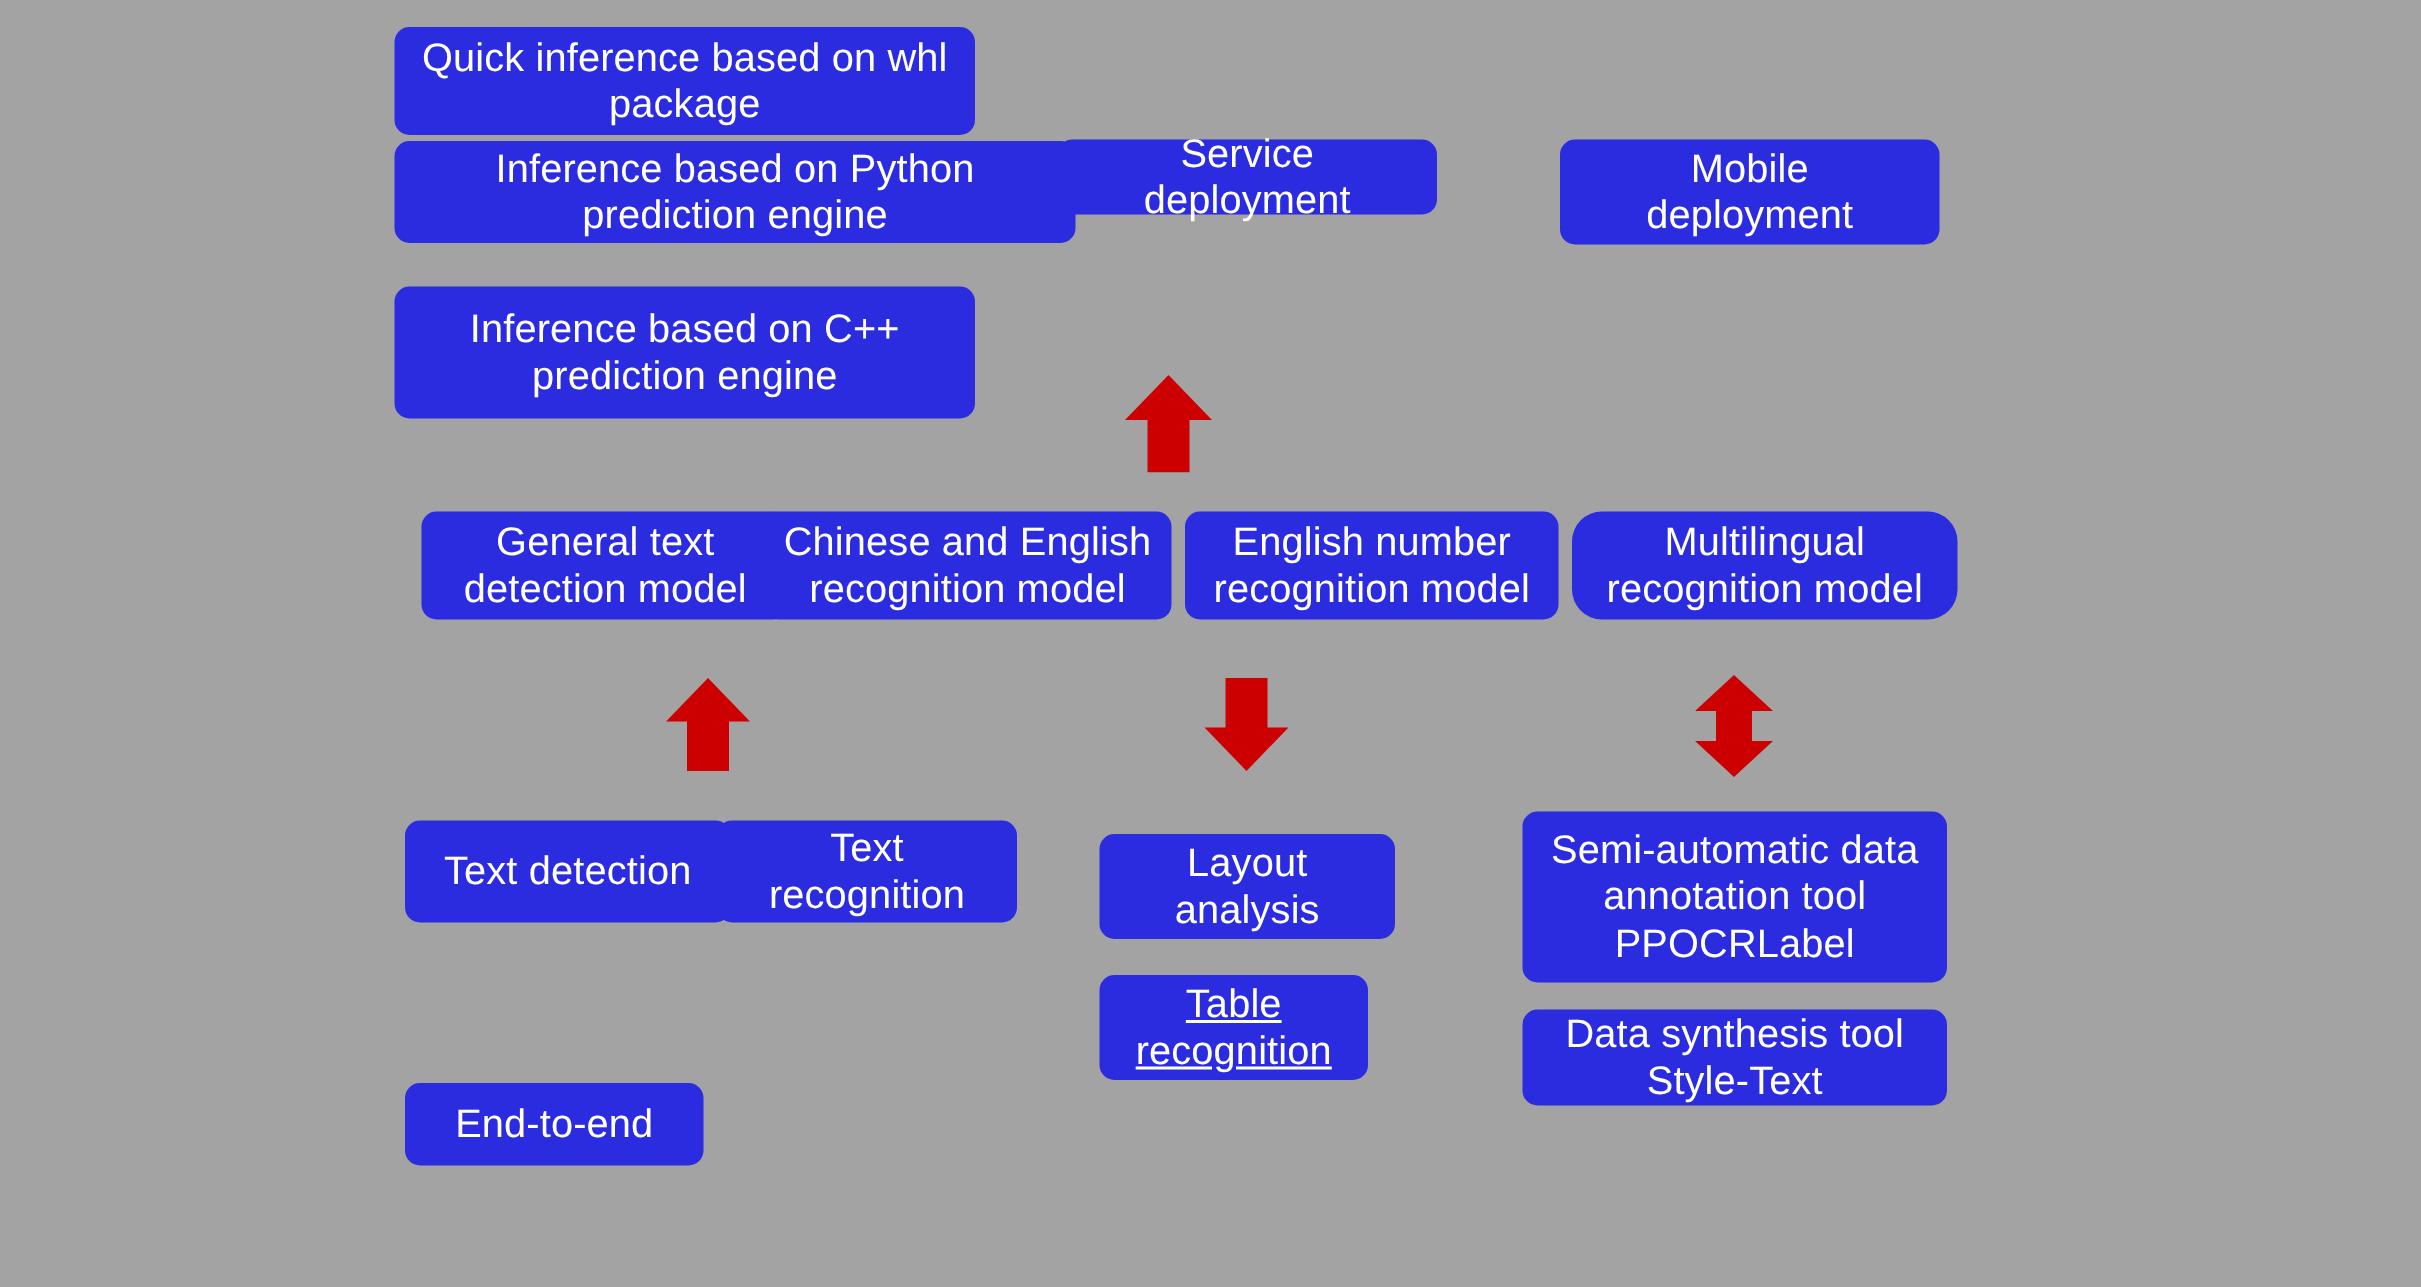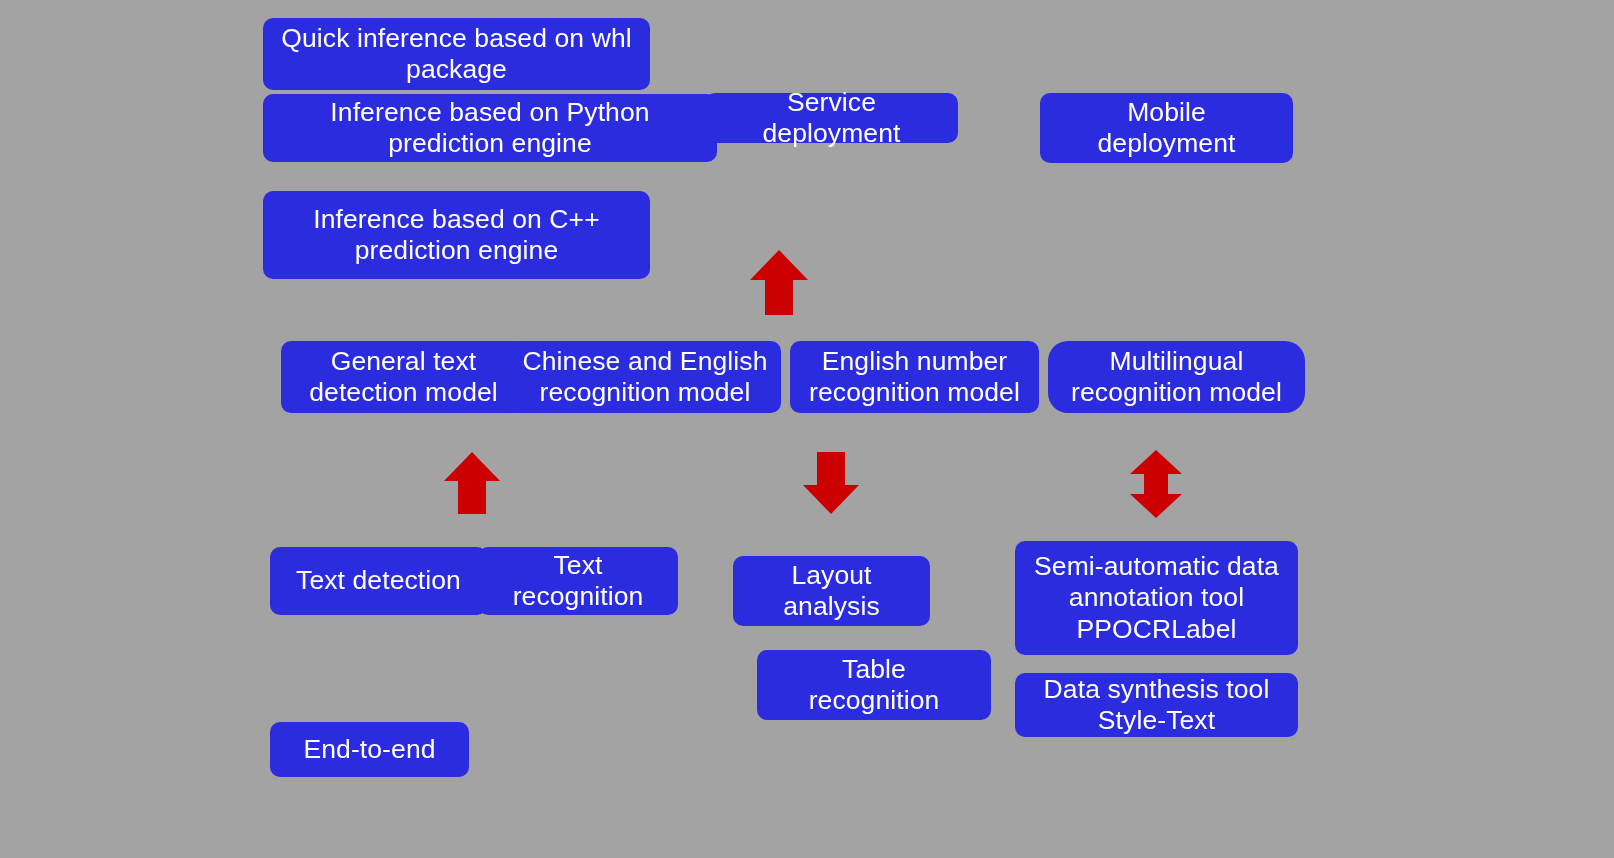--- a/index.html
+++ b/index.html
@@ -91,21 +91,21 @@
     </svg>
   </div>
 
   <div class="box fs-26" style="left:270px; top:547px; width:217px; height:68px;text-align:center;">Text detection</div>
   <div class="box fs-26" style="left:478px; top:547px; width:200px; height:68px;">Text
 recognition</div>
   <div class="box fs-26" style="left:733px; top:556px; width:197px; height:70px;">Layout
 analysis</div>
 
   <div class="box fs-26" style="left:270px; top:722px; width:199px; height:55px;">End-to-end</div>
-  <div class="box fs-26" style="left:757px; top:650px; width:234px; height:70px;">Table
+  <div class="box fs-26" style="left:733px; top:650px; width:179px; height:70px;text-decoration:underline;">Table
 recognition</div>
 
   <div class="box fs-26" style="left:1015px; top:541px; width:283px; height:114px;">Semi-automatic data
 annotation tool
 PPOCRLabel</div>
   <div class="box fs-26" style="left:1015px; top:673px; width:283px; height:64px;">Data synthesis tool
 Style-Text</div>
 
 </div>
 

